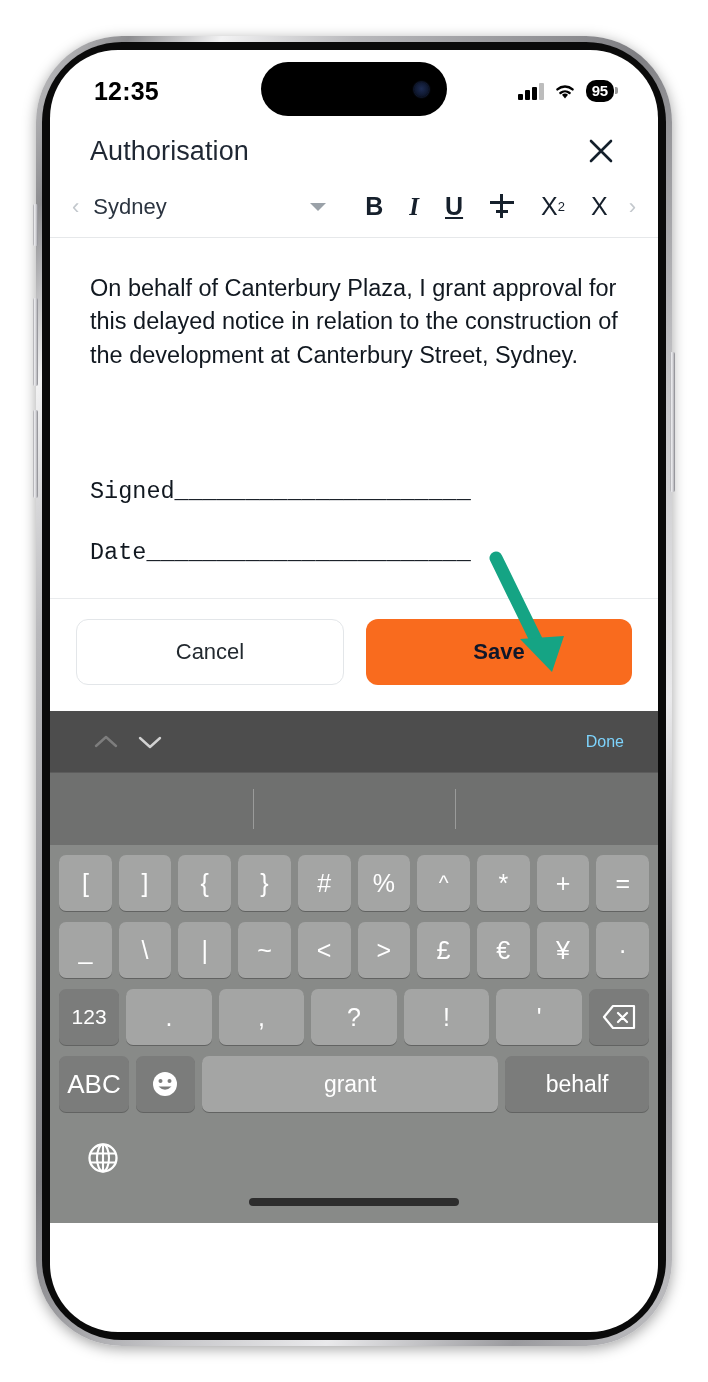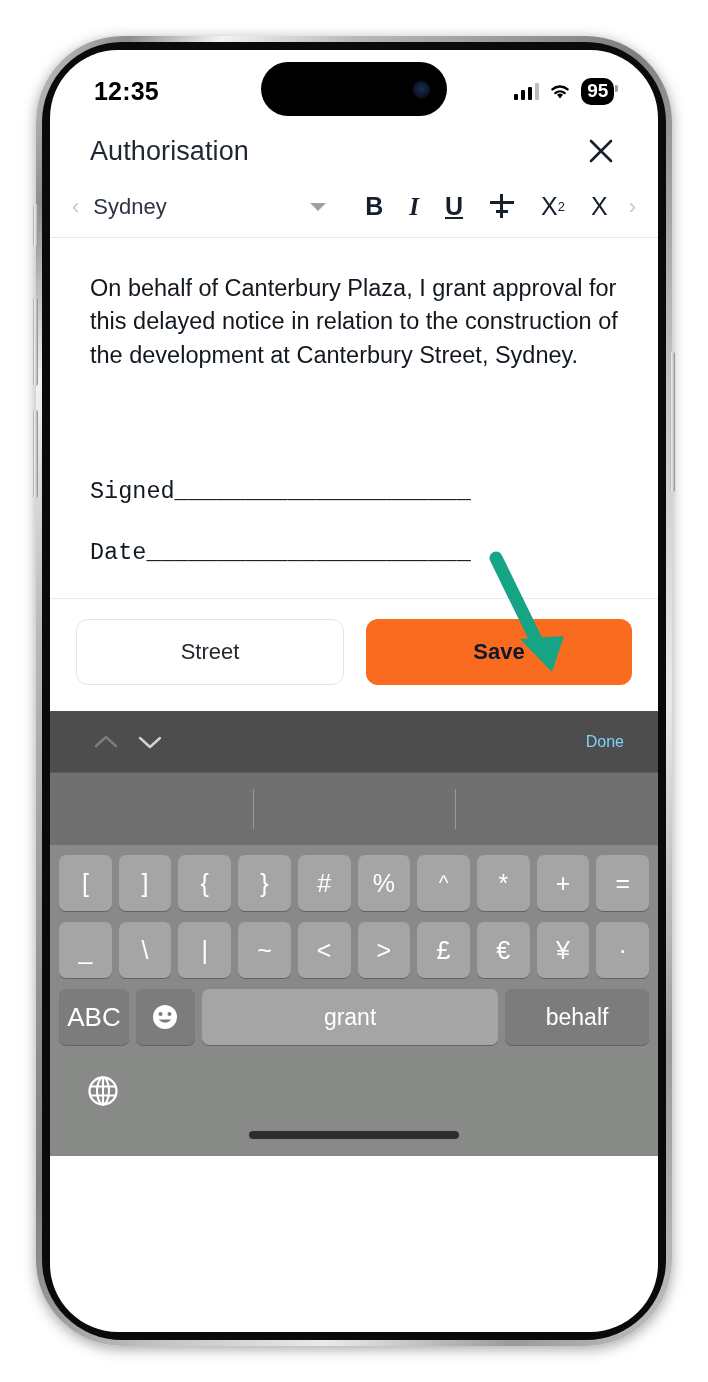--- a/index.html
+++ b/index.html
@@ -80,21 +80,21 @@
   }
   .sig { display: flex; align-items: flex-end; gap: 2.5px; height: 17px; }
   .sig i { display: block; width: 4.5px; background: #000; border-radius: 1px; }
   .sig i:nth-child(1){ height: 6px; }
   .sig i:nth-child(2){ height: 9.5px; }
   .sig i:nth-child(3){ height: 13px; }
   .sig i:nth-child(4){ height: 17px; background: #bdbdbd; }
   .wifi { width: 24px; height: 18px; }
   .batt {
     background: #000; color: #fff;
-    font-size: 19px; font-weight: bold;
+    font-size: 15px; font-weight: bold;
     border-radius: 10px;
     padding: 2px 6px 3px 6px;
     letter-spacing: -.2px;
     position: relative;
   }
   .batt::after {
     content: ""; position: absolute;
     right: -4px; top: 7px;
     width: 3px; height: 7px;
     background: #9a9a9a; border-radius: 0 2px 2px 0;
@@ -346,21 +346,21 @@
 
     <div class="doc-body">
       <div class="doc-para">On behalf of Canterbury Plaza, I grant approval for this delayed notice in relation to the construction of the development at Canterbury Street, Sydney.</div>
       <div class="sig-block">
         <div class="sig-line">Signed_____________________</div>
         <div class="sig-line">Date_______________________</div>
       </div>
     </div>
 
     <div class="action-bar">
-      <div class="btn btn-cancel">Street</div>
+      <div class="btn btn-cancel">Cancel</div>
       <div class="btn btn-save" id="save-btn" style="background: rgb(249, 107, 30);">Save</div>
     </div>
 
     <div class="kb">
 
       <div class="kb-accessory">
         <div class="kb-chev">
           <svg width="30" height="20" viewBox="0 0 30 20">
             <path d="M5 14 L15 5 L25 14" stroke="#7d7d7d" stroke-width="2.4" fill="none" stroke-linecap="round" stroke-linejoin="round"></path>
           </svg>
@@ -399,20 +399,34 @@
           <div class="key">|</div>
           <div class="key">~</div>
           <div class="key">&lt;</div>
           <div class="key">&gt;</div>
           <div class="key">£</div>
           <div class="key">€</div>
           <div class="key">¥</div>
           <div class="key">·</div>
         </div>
 
+        <div class="kb-row">
+          <div class="key dark k-123">123</div>
+          <div class="key k-mid">.</div>
+          <div class="key k-mid">,</div>
+          <div class="key k-mid">?</div>
+          <div class="key k-mid">!</div>
+          <div class="key k-mid">'</div>
+          <div class="key dark k-back">
+            <svg width="34" height="26" viewBox="0 0 34 26">
+              <path d="M11 2 L32 2 L32 24 L11 24 L2 13 Z" stroke="#fff" stroke-width="2.2" fill="none" stroke-linejoin="round"></path>
+              <path d="M16 9 L25 18 M25 9 L16 18" stroke="#fff" stroke-width="2.2" stroke-linecap="round"></path>
+            </svg>
+          </div>
+        </div>
 
         <div class="kb-row">
           <div class="key dark k-abc">ABC</div>
           <div class="key dark k-emoji">
             <svg width="32" height="32" viewBox="0 0 32 32">
               <circle cx="16" cy="16" r="12" fill="#fff"></circle>
               <circle cx="11.5" cy="13" r="2" fill="#7b7c7b"></circle>
               <circle cx="20.5" cy="13" r="2" fill="#7b7c7b"></circle>
               <path d="M9.5 18.5 Q16 25 22.5 18.5 Z" fill="#7b7c7b"></path>
             </svg>

